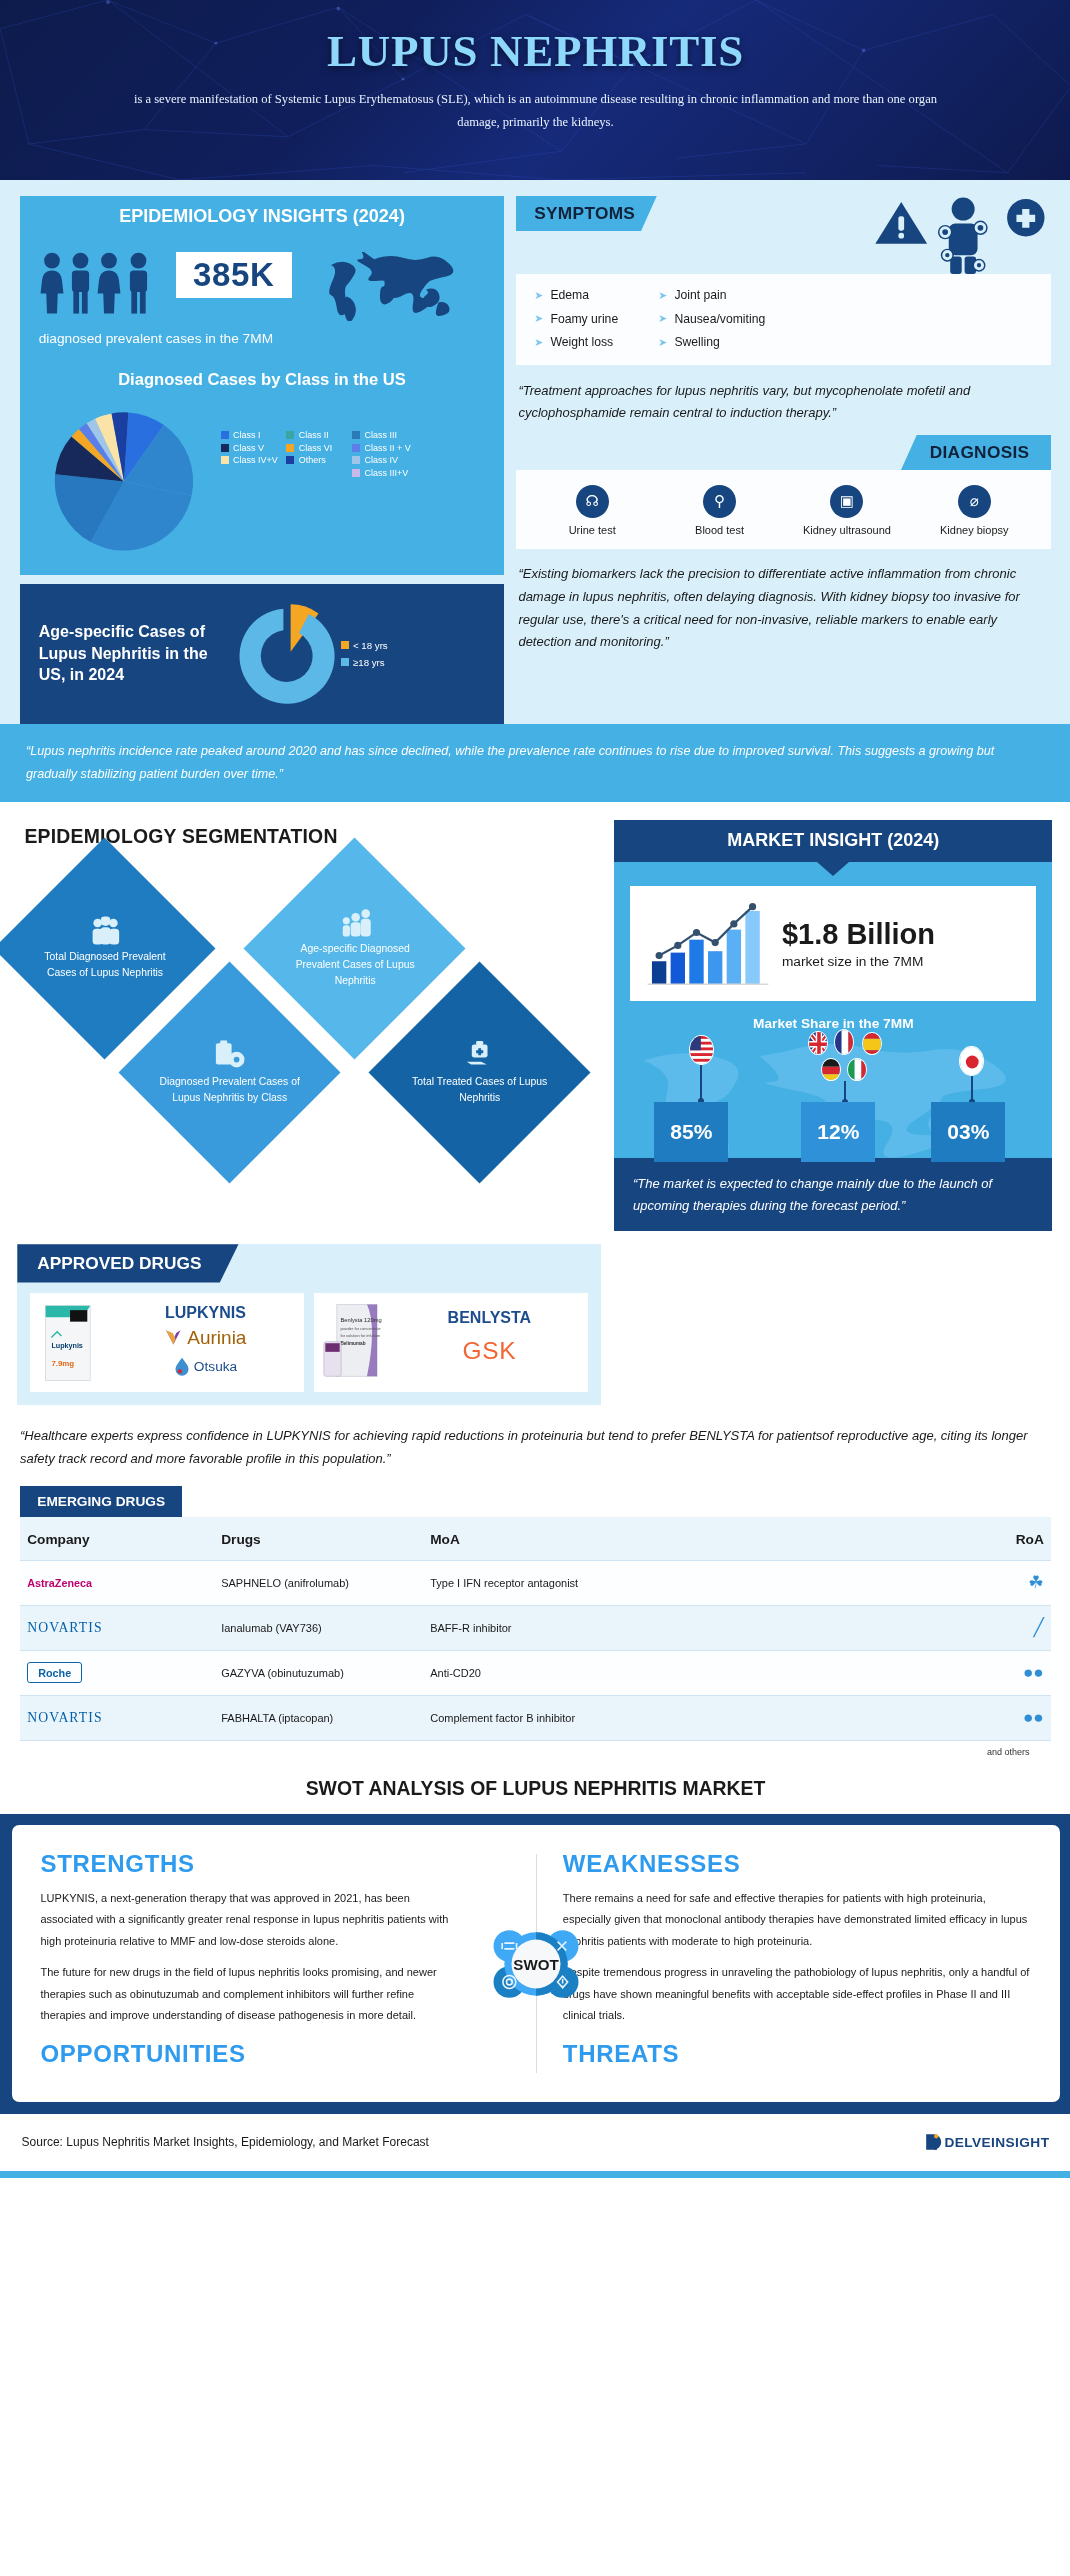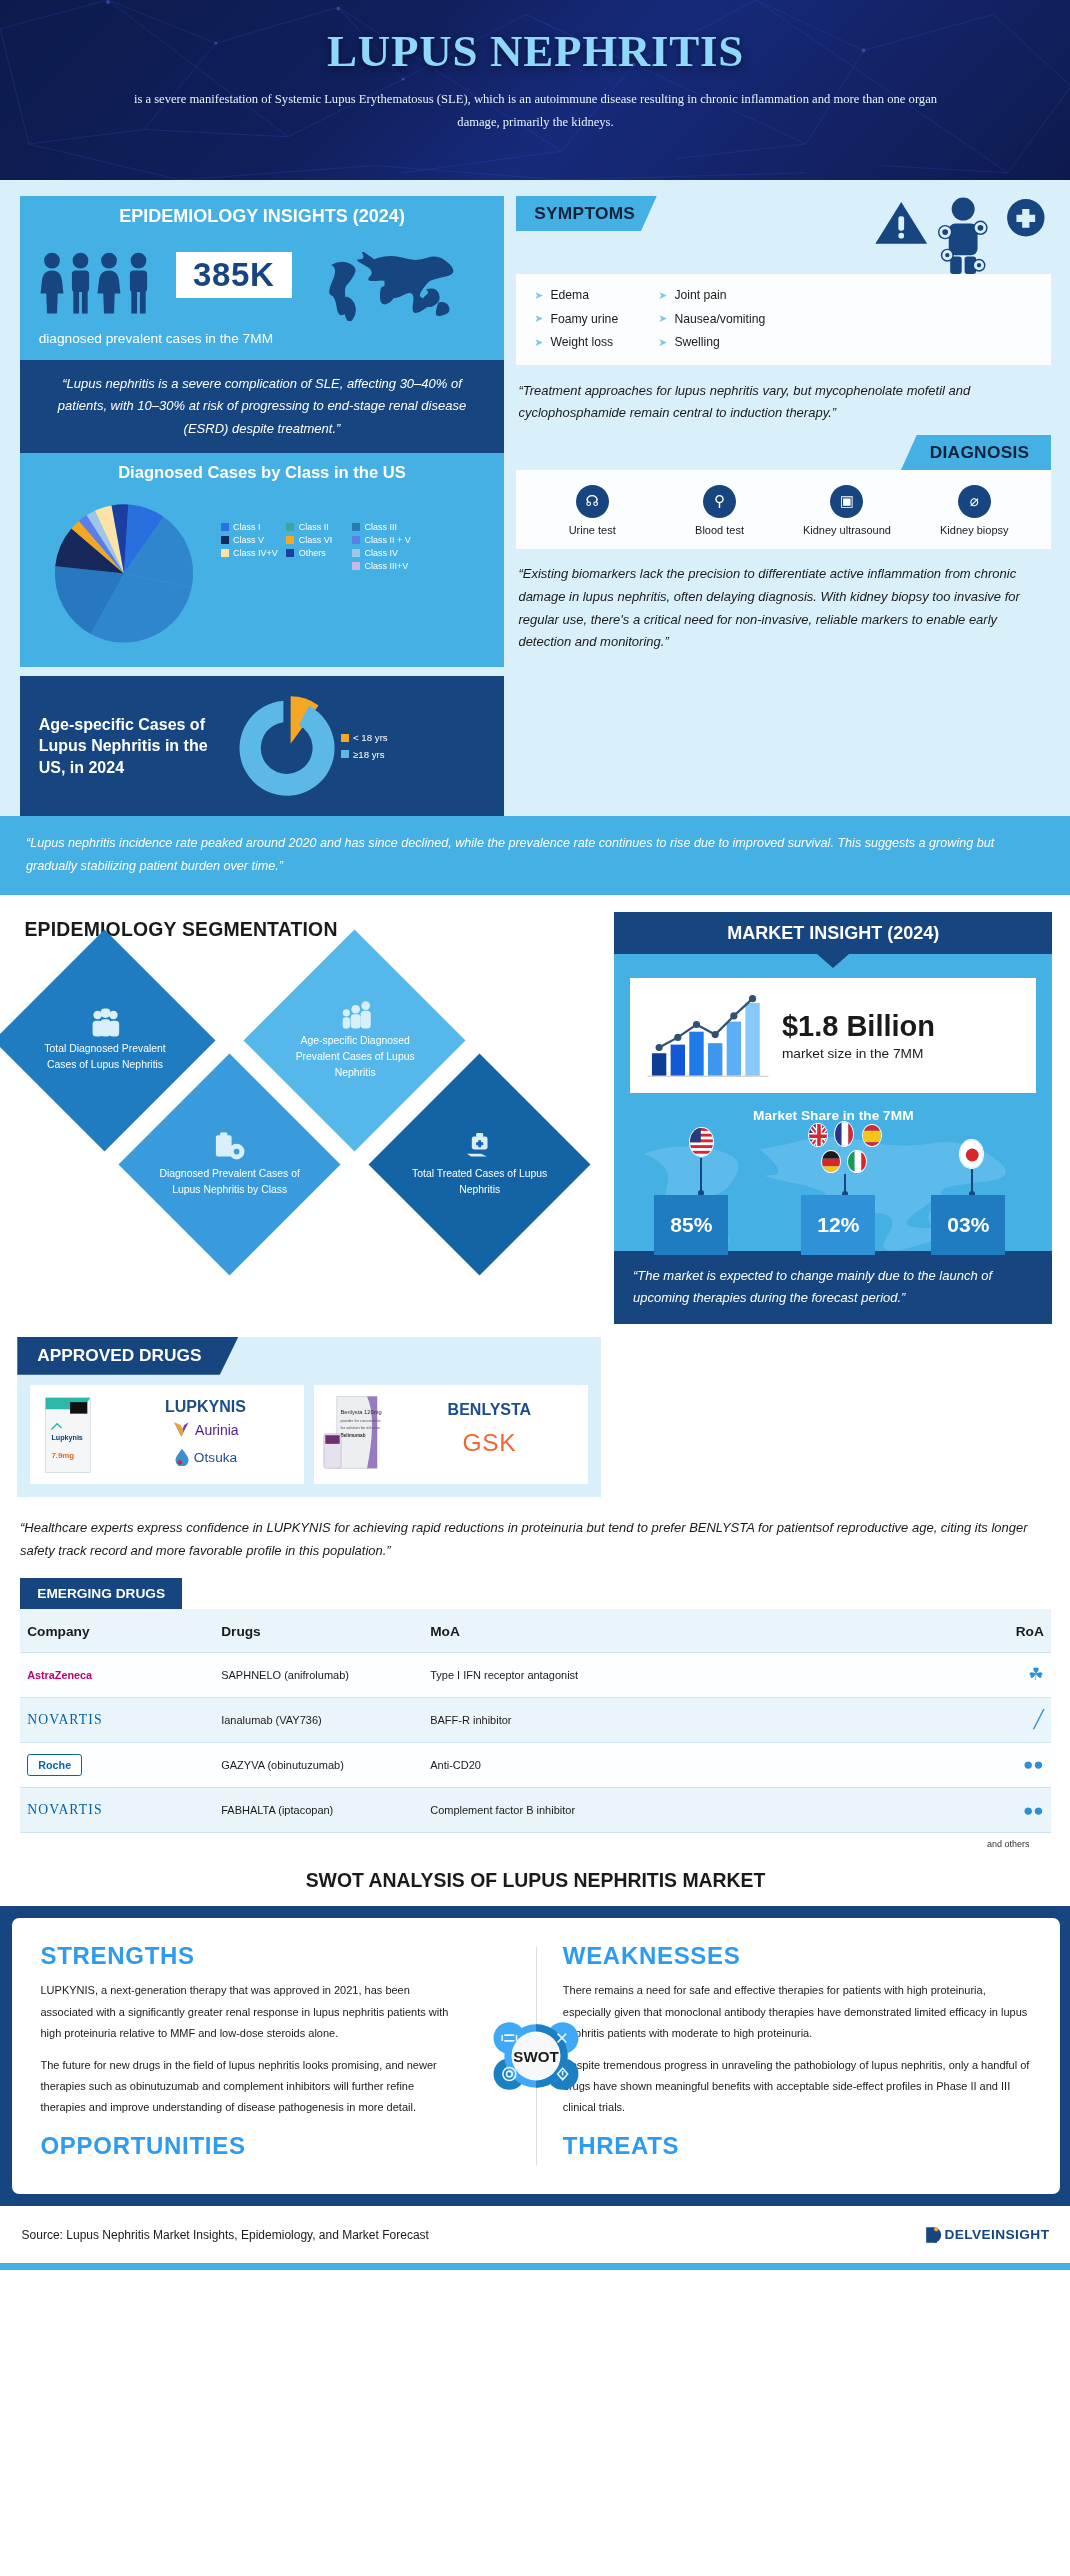--- a/index.html
+++ b/index.html
@@ -245,21 +245,20 @@
                 <path d="M78 10q22-8 40-2t34 0 30 8-4 18-22 6-12 14 10 10-4 14-18-6-14-12-16-6-18-14-12-6-8-16-6-8 0-14z"></path>
                 <path d="M98 40q12 4 10 16t-12 16-10-10 4-14 2-8z"></path>
                 <path d="M150 52q14-4 18 6t-6 16-14-2 2-12 0-8z"></path>
                 <path d="M168 70q10-2 14 6t-8 12-10-6 4-12z"></path>
               </g>
             </svg>
           </div>
           <div class="stat-caption">diagnosed prevalent cases in the 7MM</div>
         </div>
 
-        <div class="quote-navy">“Lupus nephritis is a severe complication of SLE, affecting 30–40% of patients, with 10–30% at risk of progressing to end-stage renal disease (ESRD) despite treatment.”</div>
 
         <div class="pie-panel">
           <div class="pie-title">Diagnosed Cases by Class in the US</div>
           <div class="pie-wrap">
             <svg width="176" height="166" viewBox="0 0 240 240">
               <g transform="translate(120,125)">
                 <path d="M0 0 L 6.3 -99.8 A100 100 0 0 1 57.7 -81.6 Z" fill="#2a6fe0"></path>
                 <path d="M0 0 L 57.7 -81.6 A100 100 0 0 1 97.8 20.8 Z" fill="#2f86cc"></path>
                 <path d="M0 0 L 97.8 20.8 A100 100 0 0 1 -48.0 87.7 Z" fill="#2f86cc"></path>
                 <path d="M0 0 L -48.0 87.7 A100 100 0 0 1 -99.5 -10.5 Z" fill="#2778be"></path>
@@ -624,21 +623,21 @@
               <path d="M20 52l8-8 6 6"></path>
             </g>
         </svg>
         <div style="flex:1">
           <div class="drug-name">LUPKYNIS</div>
           <div style="background:#fff; padding:4.3px 0; display:flex; align-items:center; justify-content:center; gap:4.3px">
             <svg width="18.7" height="18.7" viewBox="0 0 26 26">
                 <path d="M3 3l10 20L23 3l-6 4-4 9-4-9z" fill="#7b3fb5"></path>
                 <path d="M3 3l10 20 3-8-4-8z" fill="#e8a33d"></path>
               </svg>
-            <span style="font-size:14px; color:#4c1d95">Aurinia</span>
+            <span style="font-size:19px; color:#a16207">Aurinia</span>
           </div>
           <div style="background:#fff; padding:4.3px 0; display:flex; align-items:center; justify-content:center; gap:4.3px">
             <svg width="16" height="18.7" viewBox="0 0 22 26">
                 <path d="M11 1C5 9 2 13 2 17a9 9 0 0018 0c0-4-3-8-9-16z" fill="#3c8fd0"></path>
                 <circle cx="8" cy="20" r="3" fill="#d7262f"></circle>
               </svg>
             <span style="font-size:13.7px; color:#1c4c8c">Otsuka</span>
           </div>
         </div>
       </div>

